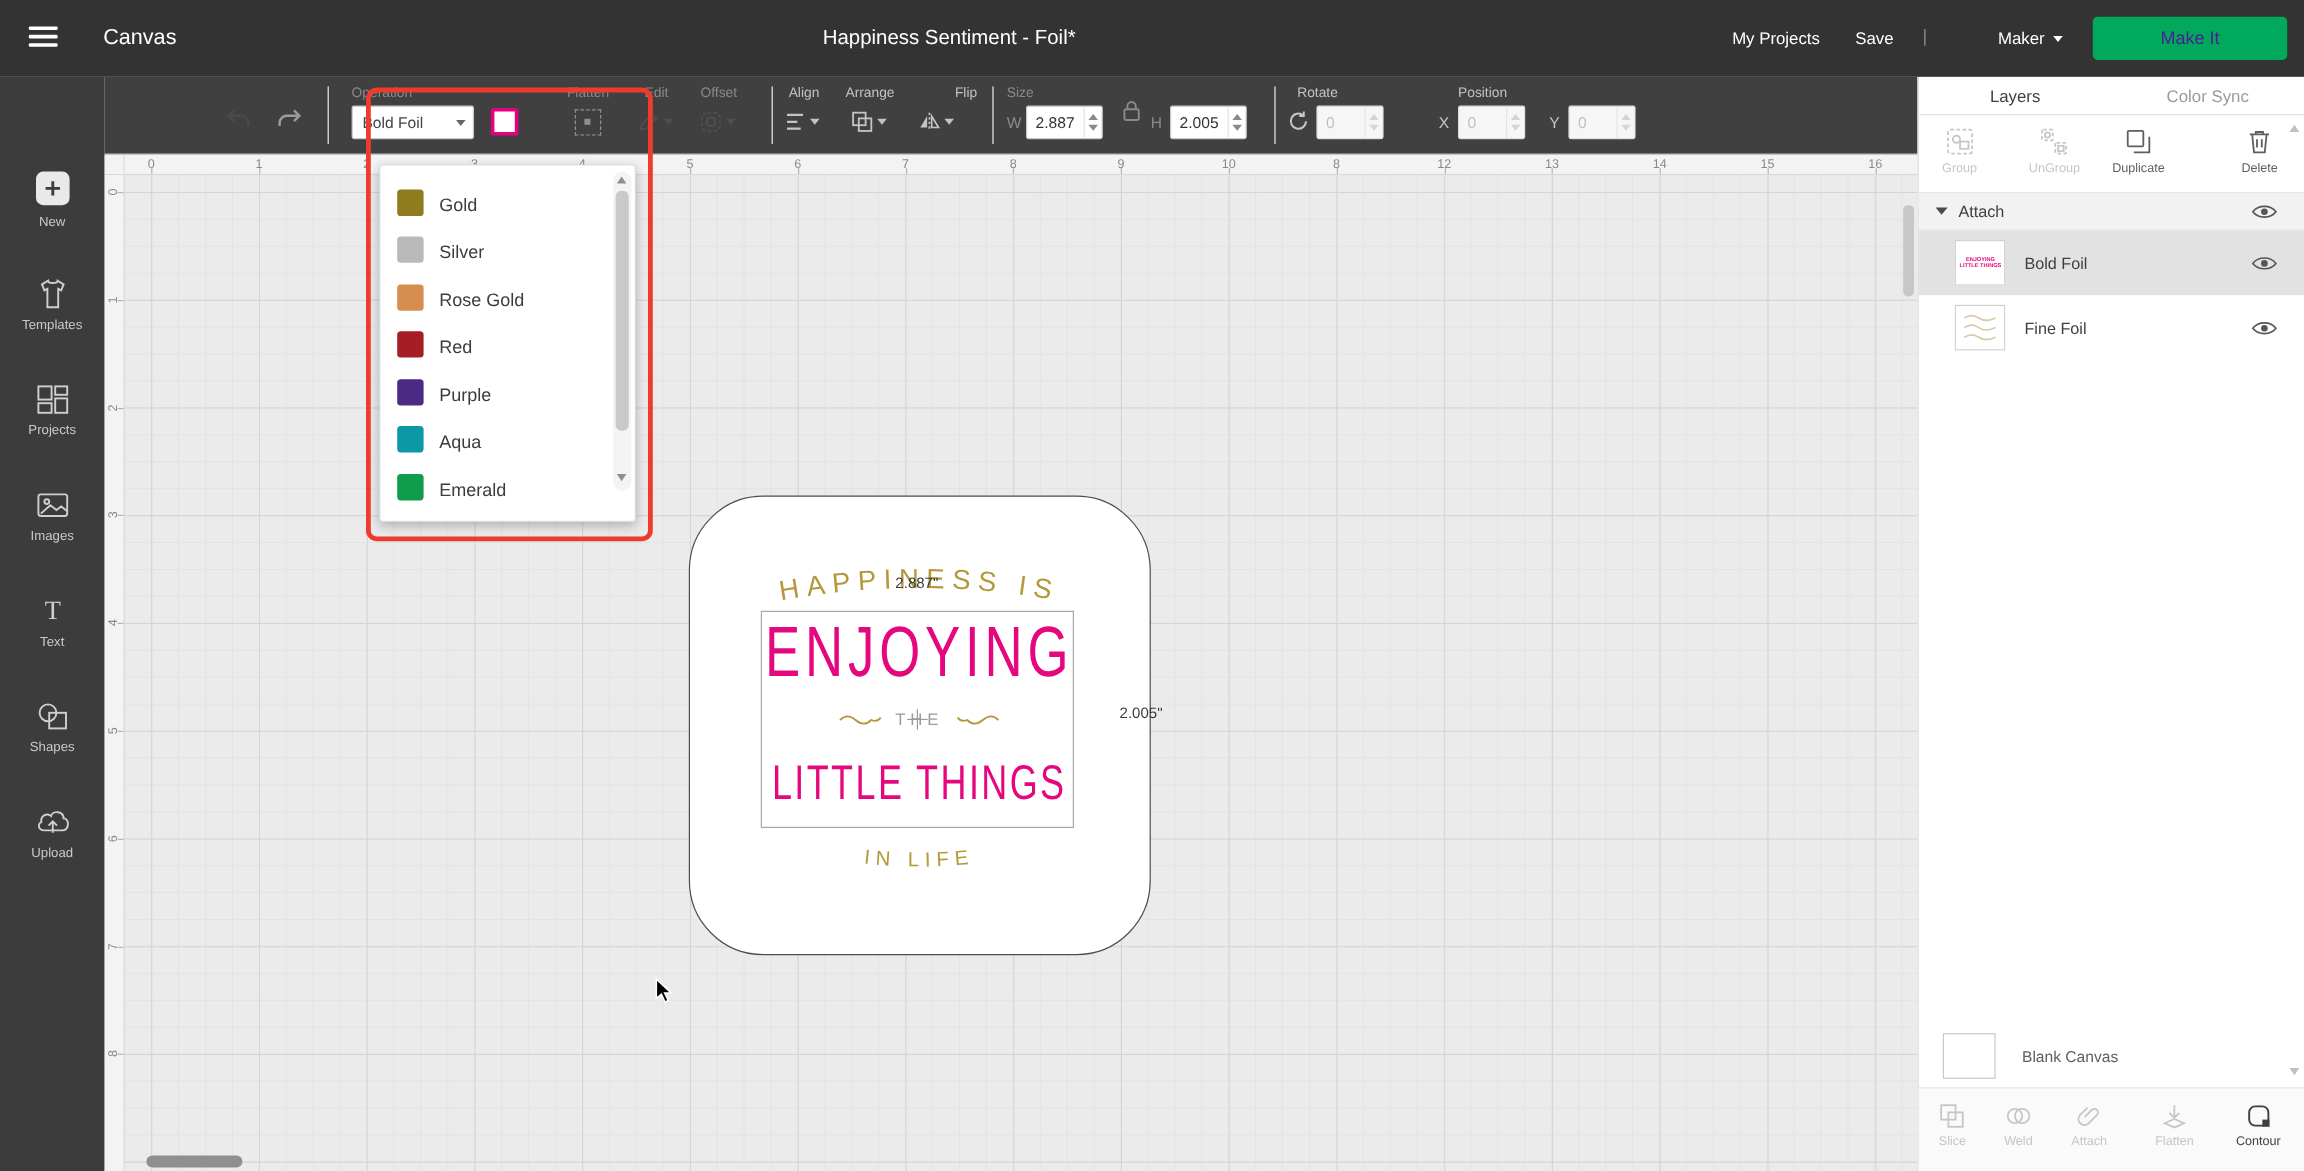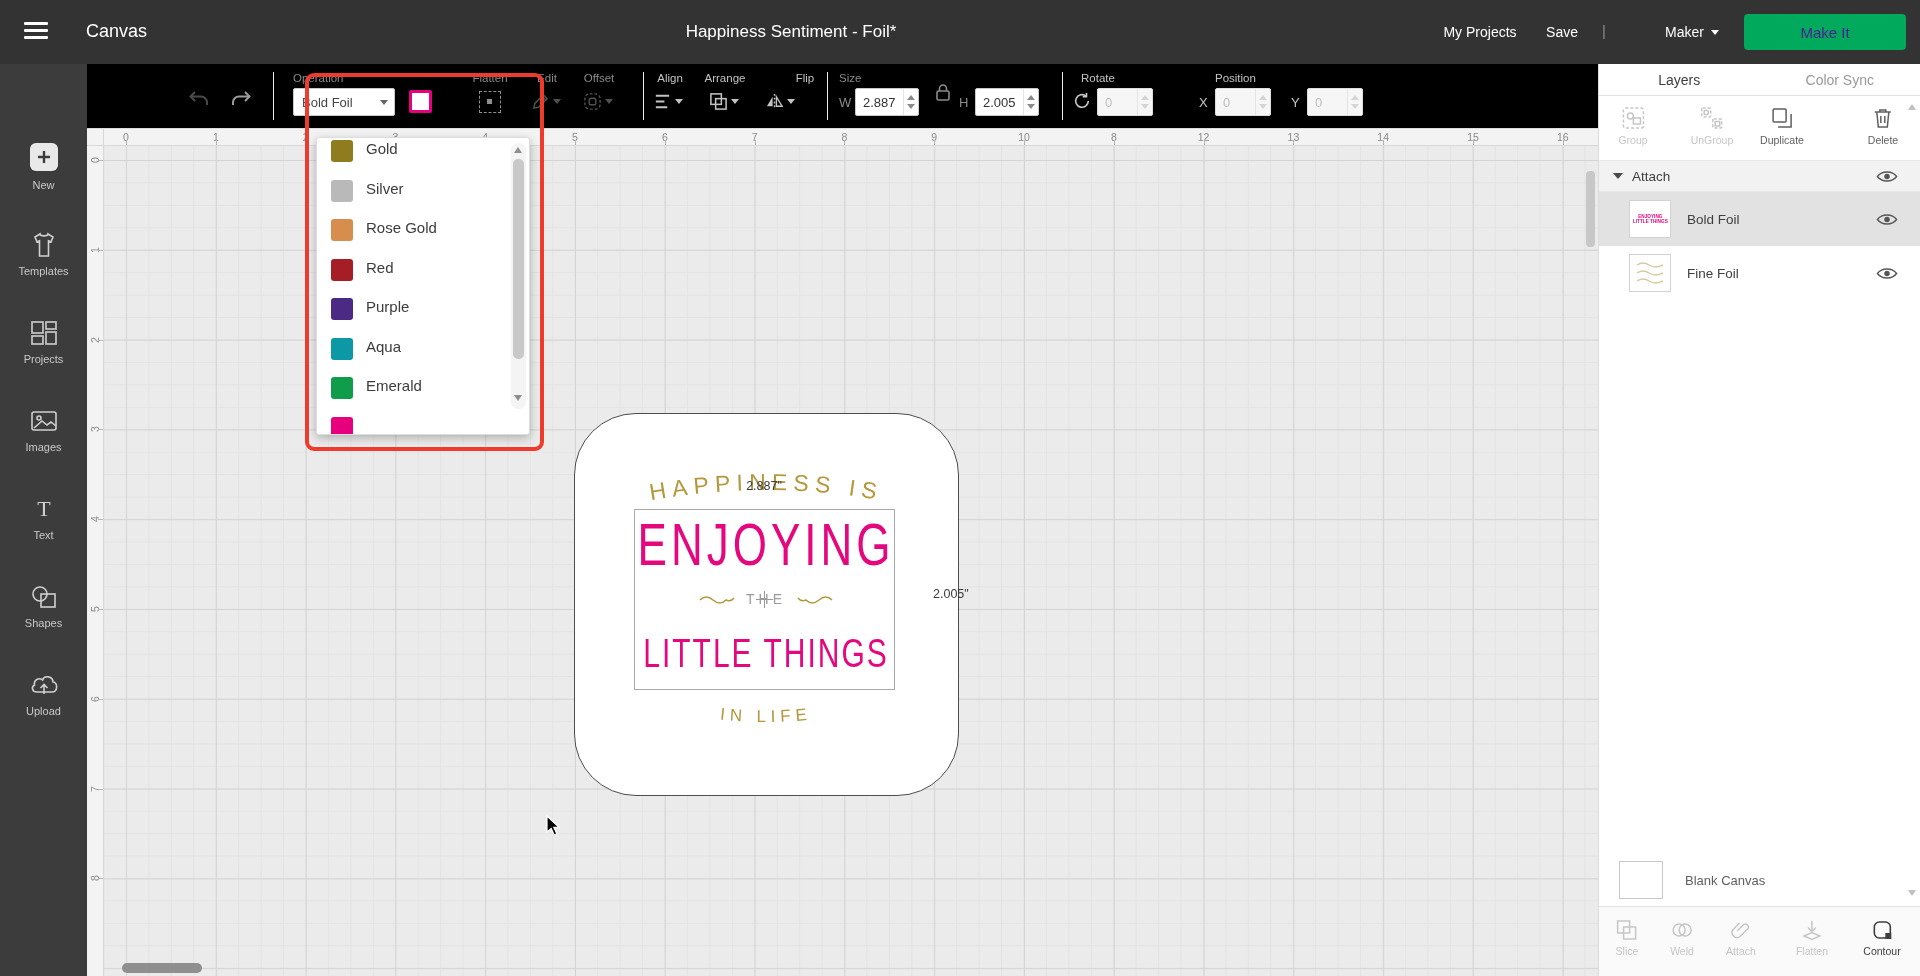--- a/index.html
+++ b/index.html
@@ -19,21 +19,21 @@
   .caret-down { width:0; height:0; border:4px solid transparent; border-top:5px solid currentColor; display:inline-block; margin-top:4px; }
   .makeit { position:absolute; left:1744px; top:14px; width:162px; height:36px; border:none; border-radius:4px; color:#4c1d95; font-size:15px; font-family:inherit; cursor:pointer; }
 
   
   .sidebar { position:absolute; left:0; top:64px; width:87px; height:912px; background:#3c3c3c; z-index:30; }
   .side-item { position:absolute; left:0; width:87px; display:flex; flex-direction:column; align-items:center; gap:7px; cursor:pointer; }
   .side-item .lbl { font-size:11px; color:#c9c9c9; }
   .side-item svg { display:block; }
 
   
-  .toolbar { position:absolute; left:87px; top:64px; width:1511px; height:65px; background:#000000; border-bottom:1px solid #dcdcdc; z-index:20; }
+  .toolbar { position:absolute; left:87px; top:64px; width:1511px; height:65px; background:#404040; border-bottom:1px solid #dcdcdc; z-index:20; }
   .tb-caption { position:absolute; top:8px; font-size:11.5px; color:#8a8a8a; white-space:nowrap; }
   .tb-caption.dis { color:#c3c3c3; }
   .tb-caption.ctr { transform:translateX(-50%); }
   .tb-sep { position:absolute; top:8px; height:48px; width:1px; background:#ececec; }
   .icon-btn { position:absolute; cursor:pointer; display:flex; align-items:center; gap:3px; color:#4f4f4f; }
   .icon-btn.dis { color:#c3c3c3; cursor:default; }
   .opsel { position:absolute; left:206px; top:24px; width:102px; height:28px; border:1px solid #c9c9c9; border-radius:2px; background:#fff; display:flex; align-items:center; cursor:pointer; }
   .opsel .val { flex:1; font-size:13px; color:#444; padding-left:8px; }
   .opsel .caret-down { color:#666; margin-right:6px; }
   .swatch-btn { position:absolute; left:322px; top:26px; width:23px; height:23px; background:#fff; border:3px solid #e6007e; border-radius:2px; cursor:pointer; }
@@ -77,21 +77,21 @@
   .the-word { font-size:14px; letter-spacing:4px; color:#9b9b9b; }
   .sel-box { position:absolute; left:547px; top:380px; width:261px; height:181px; border:1px solid #a8a8a8; z-index:4; }
   .sel-cross-h { position:absolute; left:669px; top:470px; width:17px; height:1px; background:#9a9a9a; z-index:4; }
   .sel-cross-v { position:absolute; left:677px; top:462px; width:1px; height:17px; background:#9a9a9a; z-index:4; }
   .dim-label { position:absolute; font-size:12.5px; color:#3a3a3a; z-index:5; white-space:nowrap; }
   .hscroll-thumb { position:absolute; left:35px; bottom:3px; width:80px; height:10px; background:#8f8f8f; border-radius:5px; z-index:6; }
   .vscroll-thumb { position:absolute; right:3px; top:42px; width:9px; height:76px; background:#c7c7c7; border-radius:4px; z-index:6; }
 
   
   .color-panel { position:absolute; left:316px; top:137px; width:214px; height:298px; background:#ffffff; border:1px solid #ddd; border-radius:3px; box-shadow:0 3px 10px rgba(0,0,0,0.25); overflow:hidden; z-index:50; padding-top:2px; }
-  .color-item { height:39.5px; display:flex; align-items:flex-start; padding-left:14px; gap:13px; cursor:pointer; }
+  .color-item { height:39.5px; display:flex; align-items:flex-end; padding-left:14px; gap:13px; cursor:pointer; }
   .color-item .sw { width:22px; height:22px; border-radius:3px; flex:none; }
   .color-item .nm { font-size:15px; color:#3c3c3c; }
   .dd-scroll { position:absolute; right:3px; top:5px; width:15px; height:266px; background:#f4f4f4; border-radius:7px; z-index:51; }
   .dd-thumb { position:absolute; left:2px; top:16px; width:11px; height:200px; background:#c9c9c9; border-radius:5px; }
   .dd-arrow { position:absolute; left:3px; width:0; height:0; border:4.5px solid transparent; }
   .dd-arrow.up { top:4px; border-bottom:6px solid #8f8f8f; border-top:none; }
   .dd-arrow.dn { top:252px; border-top:6px solid #8f8f8f; border-bottom:none; }
 
   .red-annot { position:absolute; left:305px; top:73px; width:239px; height:378px; border:4px solid #ee3b2e; border-radius:9px; pointer-events:none; z-index:60; }
 

